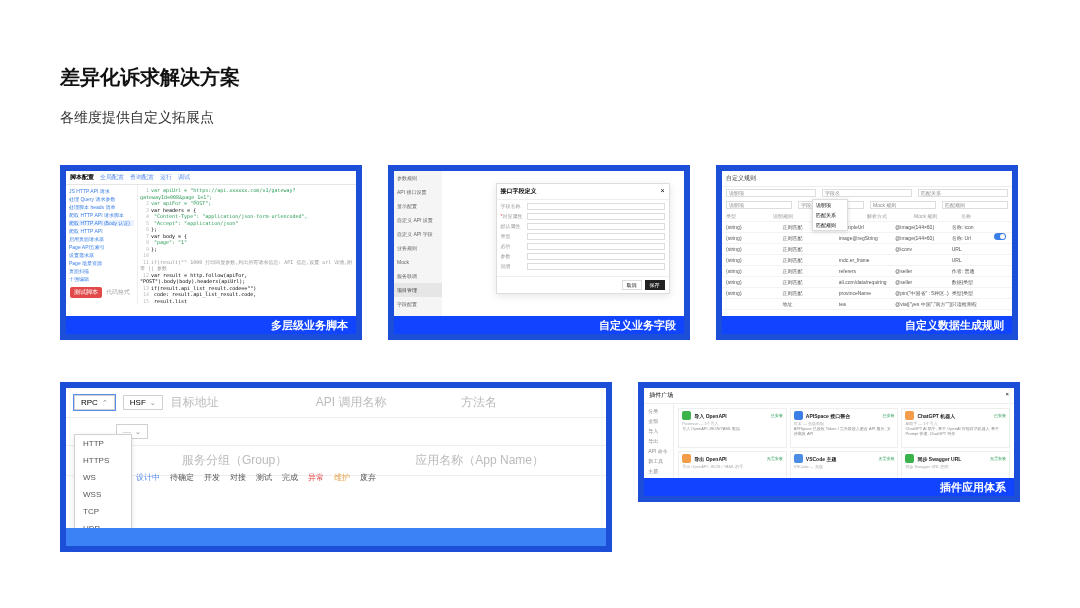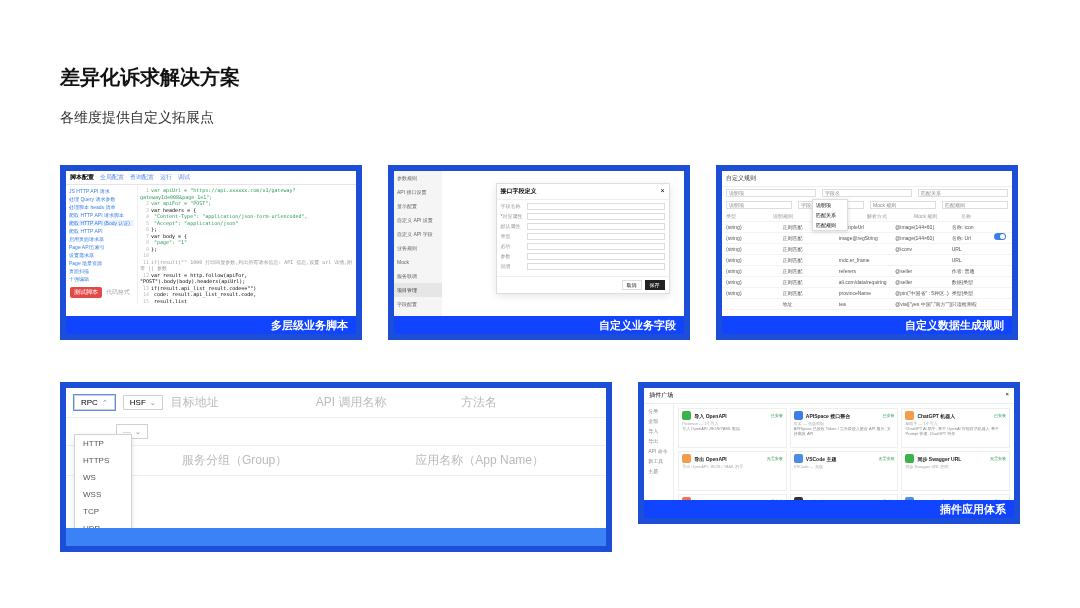--- a/index.html
+++ b/index.html
@@ -9,21 +9,21 @@
 
     .row { display: flex; gap: 26px; margin-bottom: 26px; }
     .card { border: 6px solid #1d4ed8; position: relative; background: #3b82f6; margin-top: 16px; }
     .card-banner { position: absolute; left: 0; right: 0; bottom: 0; height: 18px; background: #1044ff; color: #fff; font-size: 11px; font-weight: 600; display: flex; align-items: center; justify-content: flex-end; padding: 0 8px; }
 
     
     .card-sm { width: 302px; height: 175px; }
 
     
     .card-lg-left { width: 576px; height: 170px; }
-    .card-lg-right { width: 398px; height: 142px; margin-left: auto; }
+    .card-lg-right { width: 398px; height: 120px; margin-left: auto; }
 
     .canvas { position: relative; width: 100%; height: calc(100% - 18px); overflow: hidden; background: #fff; }
 
     
     .c1-top { height: 14px; display: flex; align-items: center; font-size: 6px; padding: 0 4px; border-bottom: 1px solid #e5e5e5; }
     .c1-top .hdr { font-weight: 600; margin-right: 6px; }
     .c1-top .tab { color: #5a8dee; margin-right: 6px; }
     .c1-body { display: flex; height: calc(100% - 26px); }
     .c1-side { width: 72px; border-right: 1px solid #eee; padding: 3px 3px; }
     .c1-side div { font-size: 5px; color: #3b7fe6; white-space: nowrap; margin-bottom: 2px; }
@@ -325,20 +325,31 @@
         <div class="c4-sel">
           <span style="color:#bbb">—</span>
           <span class="chev">⌄</span>
         </div>
       </div>
       <div class="c4-row1" style="border-bottom:1px solid #eee;">
         <div style="width:34px;"></div>
         <div class="c4-ph" style="text-align:center;">服务分组（Group）</div>
         <div class="c4-ph" style="text-align:center;">应用名称（App Name）</div>
       </div>
+      <div class="c4-tabs" id="c4-tabs" style="position:absolute; top:80px; left:40px;">
+          <span class="t-des">设计中</span>
+          <span class="">待确定</span>
+          <span class="">开发</span>
+          <span class="">对接</span>
+          <span class="">测试</span>
+          <span class="">完成</span>
+          <span class="t-err">异常</span>
+          <span class="t-mnt">维护</span>
+          <span class="">废弃</span>
+        </div>
       <div class="c4-drop" id="c4-drop">
           <div>HTTP</div>
           <div>HTTPS</div>
           <div>WS</div>
           <div>WSS</div>
           <div>TCP</div>
           <div>UDP</div>
           <div class="sel">RPC</div>
         </div>
     </div>

